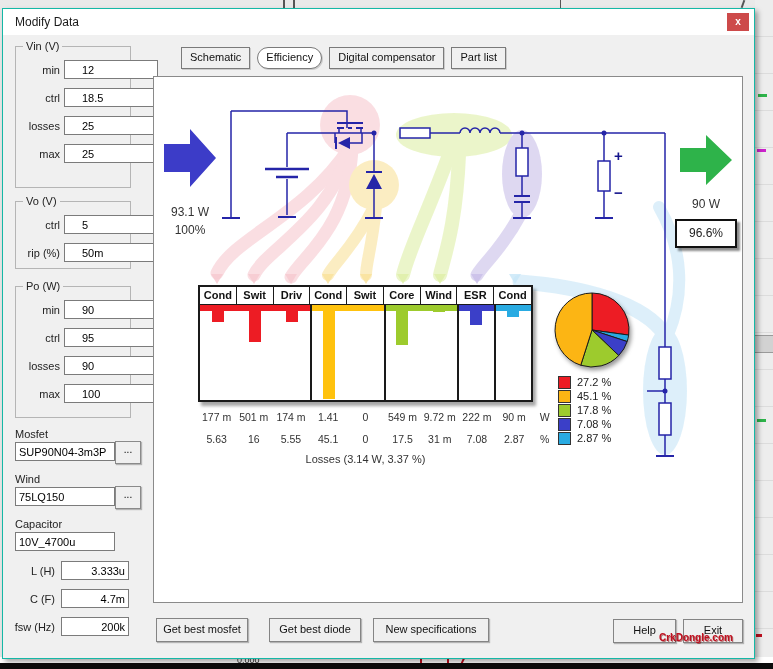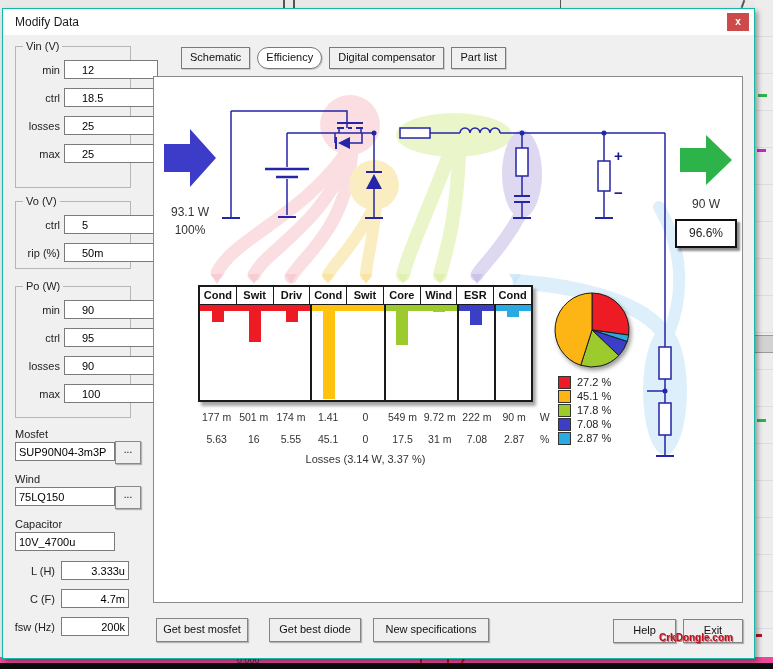--- a/index.html
+++ b/index.html
@@ -5,21 +5,21 @@
   html,body{margin:0;padding:0;}
   body{font-family:"Liberation Sans",sans-serif;background:#cfcfcf;}
   .screen{position:relative;width:773px;height:669px;background:#e6e6e6;overflow:hidden;}
   
   .bg-top{position:absolute;left:0;top:0;width:773px;height:8px;background:#e9e9e9;}
   .tick{position:absolute;background:#555;}
   .bg-right{position:absolute;left:755px;top:0;width:18px;height:669px;
     background:repeating-linear-gradient(#ededed 0 36px,#dcdcdc 36px 37px);}
   .bg-right .band{position:absolute;left:0;top:335px;width:18px;height:16px;background:#d2d2d2;border-top:1px solid #9a9a9a;border-bottom:1px solid #9a9a9a;}
   .dash{position:absolute;width:9px;height:3px;}
-  .bg-bottom{position:absolute;left:0;top:657px;width:773px;height:8px;background:#ec4899;font-size:9px;color:#333;}
+  .bg-bottom{position:absolute;left:0;top:657px;width:773px;height:8px;background:#ffffff;font-size:9px;color:#333;}
   .bg-bottom .num{position:absolute;left:237px;top:-2px;}
   .redmark{position:absolute;top:0;width:2px;height:7px;background:#c01020;}
   .bg-black{position:absolute;left:0;top:663px;width:773px;height:6px;background:#0c0c0c;}
 
   
   .dialog{position:absolute;left:2px;top:8px;width:751px;height:649px;background:#f0f0f0;
     border:1px solid #14b8a6;box-shadow:3px 3px 5px rgba(0,0,0,.35);}
   .titlebar{position:absolute;left:0;top:0;width:100%;height:26px;background:#ffffff;}
   .titlebar .title{position:absolute;left:12px;top:6px;font-size:12px;color:#1a1a1a;}
   .close-btn{position:absolute;right:5px;top:4px;width:22px;height:18px;background:#cd4a4a;color:#fff;

